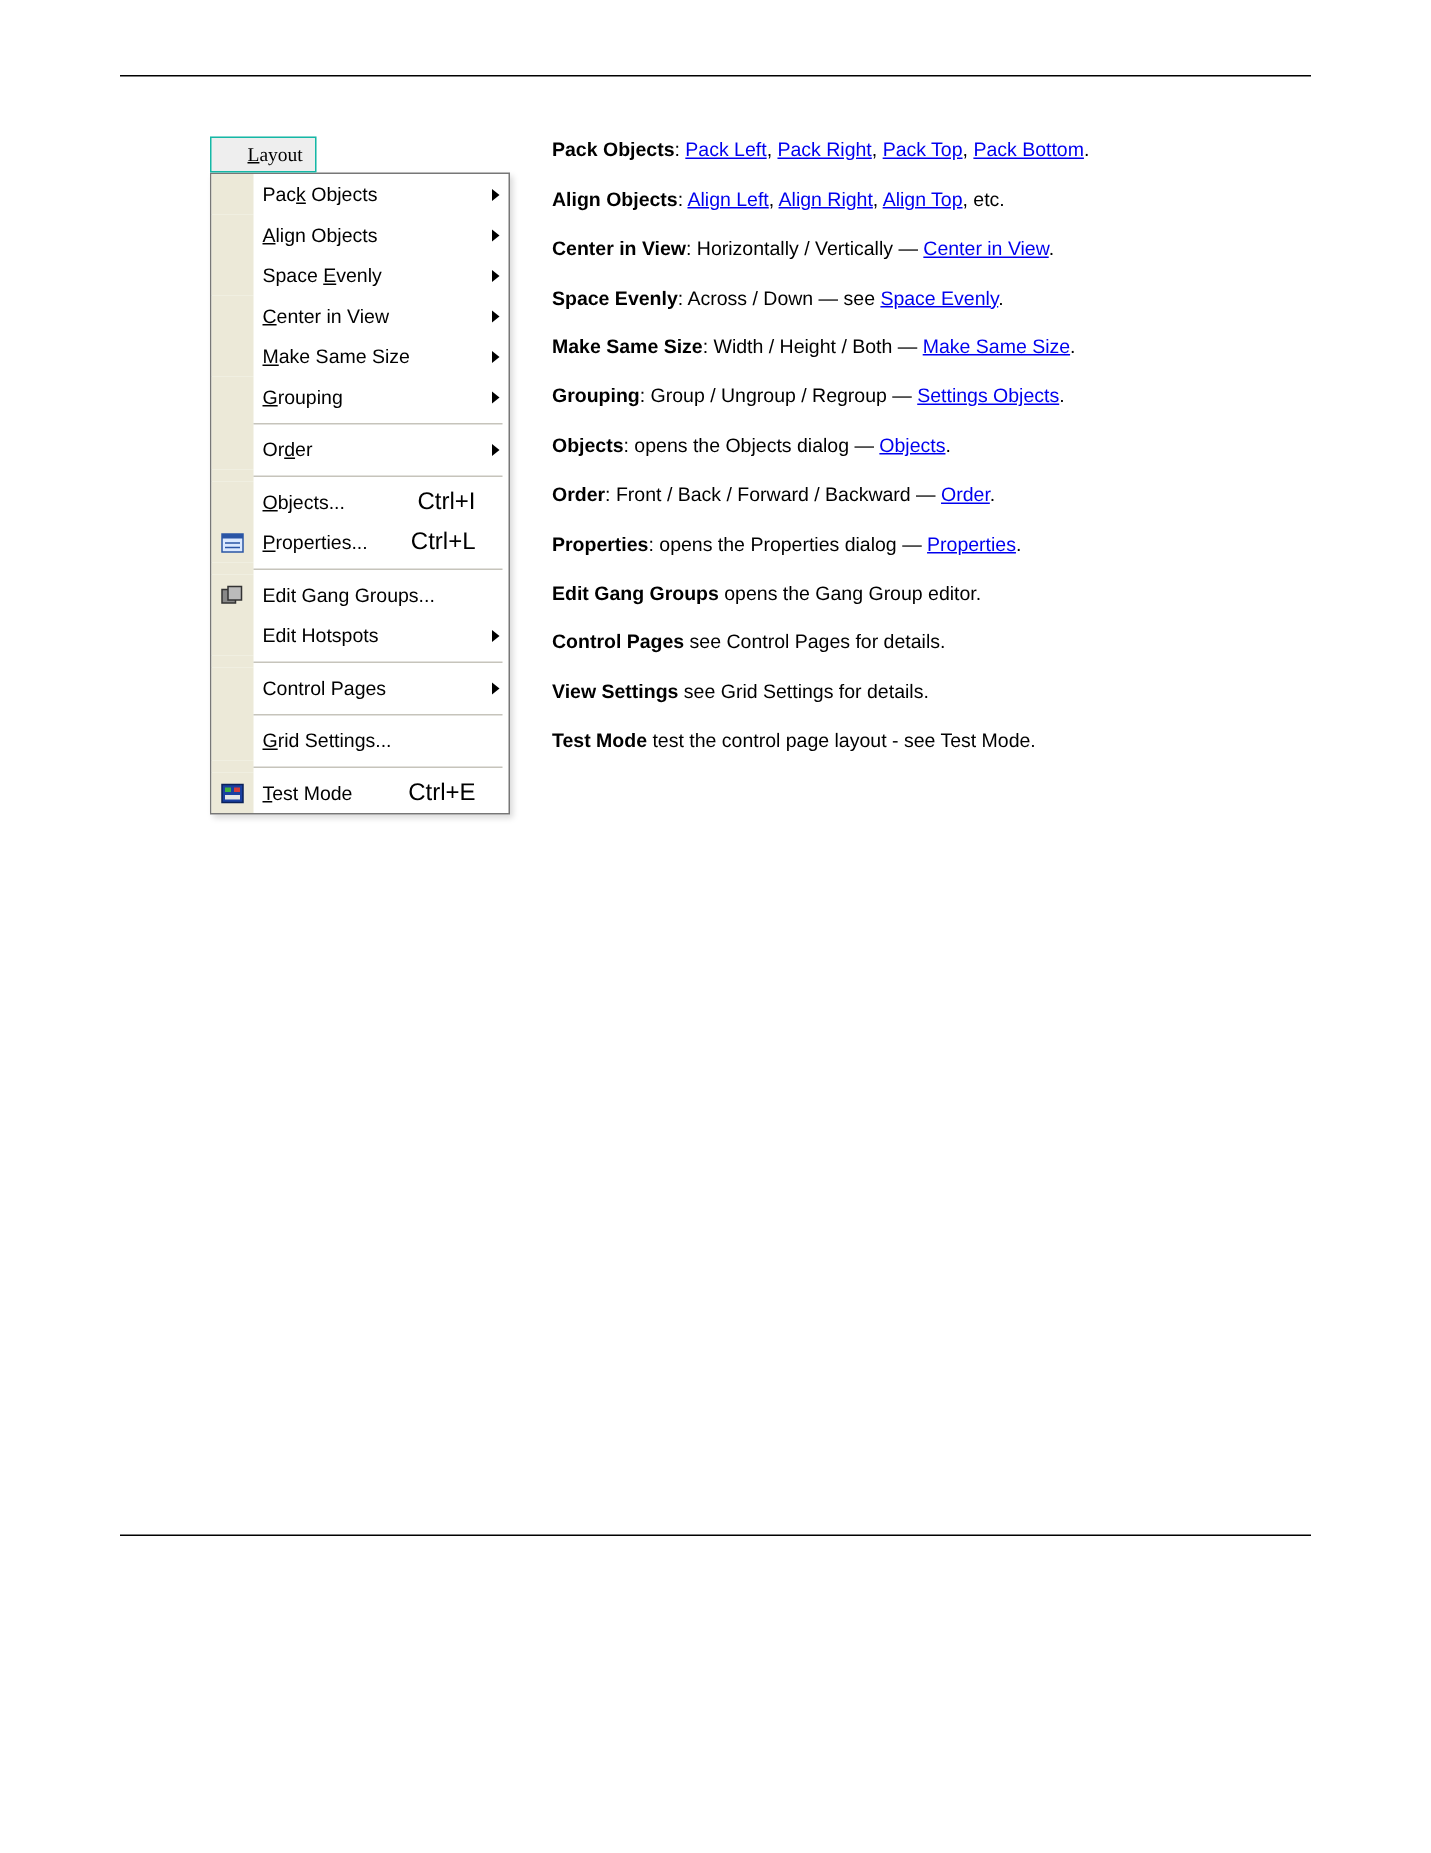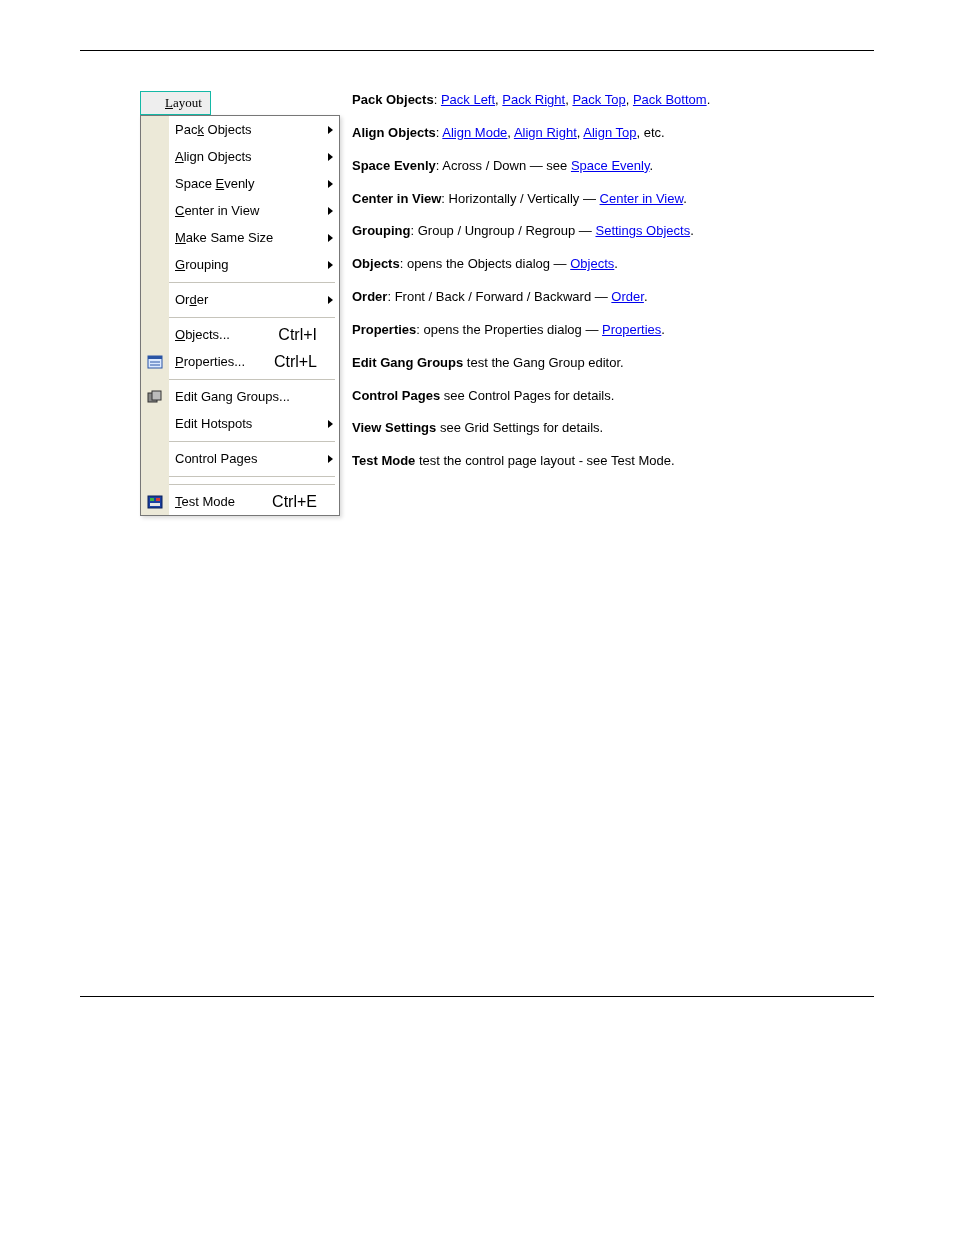--- a/index.html
+++ b/index.html
@@ -104,20 +104,21 @@
     margin-right: 4px;
   }
   .underline { text-decoration: underline; }
 
   
   .desc-col {
     flex: 1;
     padding-left: 12px;
     font-size: 13px;
     line-height: 1.45;
+    margin-left: 16px;
   }
   .desc-line {
     margin-bottom: 14px;
   }
   .desc-line a, .lnk {
     color: #0000ee;
     text-decoration: underline;
     cursor: pointer;
   }
 
@@ -223,20 +224,24 @@
           </div>
           <div class="menu-item">
             <span class="mi-icon"></span>
             <span class="mi-label">Control Pages</span>
             <span class="mi-arrow"></span>
           </div>
           <div class="menu-sep">
             <span class="mi-icon"></span>
             <span class="sep-line"></span>
           </div>
+          <div class="menu-item">
+            <span class="mi-icon"></span>
+            <span class="mi-label"><span class="underline">G</span>rid Settings...</span>
+          </div>
           <div class="menu-sep">
             <span class="mi-icon"></span>
             <span class="sep-line"></span>
           </div>
           <div class="menu-item">
             <span class="mi-icon">
               <svg class="ico-box" viewBox="0 0 16 14">
                 <rect x="1" y="1" width="14" height="12" fill="#1a3fa0" stroke="#0a205a"></rect>
                 <rect x="3" y="3" width="4" height="3" fill="#3fb23f"></rect>
                 <rect x="9" y="3" width="4" height="3" fill="#d23a3a"></rect>
@@ -249,50 +254,53 @@
         </div>
     </div>
 
     <div class="desc-col">
 
       <div class="desc-line">
         <b>Pack Objects</b>: <a class="lnk">Pack Left</a>, <a class="lnk">Pack Right</a>, <a class="lnk">Pack Top</a>, <a class="lnk">Pack Bottom</a>.
       </div>
 
       <div class="desc-line">
-        <b>Align Objects</b>: <a class="lnk">Align Mode</a>, <a class="lnk">Align Right</a>, <a class="lnk">Align Top</a>, etc.
+        <b>Align Objects</b>: <a class="lnk">Align Left</a>, <a class="lnk">Align Right</a>, <a class="lnk">Align Top</a>, etc.
+      </div>
+
+      <div class="desc-line">
+        <b>Center in View</b>: Horizontally / Vertically — <a class="lnk">Center in View</a>.
       </div>
 
       <div class="desc-line">
         <b>Space Evenly</b>: Across / Down — see <a class="lnk">Space Evenly</a>.
       </div>
 
       <div class="desc-line">
-        <b>Center in View</b>: Horizontally / Vertically — <a class="lnk">Center in View</a>.
-      </div>
-
+        <b>Make Same Size</b>: Width / Height / Both — <a class="lnk">Make Same Size</a>.
+      </div>
 
       <div class="desc-line">
         <b>Grouping</b>: Group / Ungroup / Regroup — <a class="lnk">Settings Objects</a>.
       </div>
 
       <div class="desc-line">
         <b>Objects</b>: opens the Objects dialog — <a class="lnk">Objects</a>.
       </div>
 
       <div class="desc-line">
         <b>Order</b>: Front / Back / Forward / Backward — <a class="lnk">Order</a>.
       </div>
 
       <div class="desc-line">
         <b>Properties</b>: opens the Properties dialog — <a class="lnk">Properties</a>.
       </div>
 
       <div class="desc-line">
-        <b>Edit Gang Groups</b><span> test the Gang Group editor.</span>
+        <b>Edit Gang Groups</b><span> opens the Gang Group editor.</span>
       </div>
 
 
       <div class="desc-line">
         <b>Control Pages</b><span> see Control Pages for details.</span>
       </div>
 
       <div class="desc-line">
         <b>View Settings</b><span> see Grid Settings for details.</span>
       </div>

